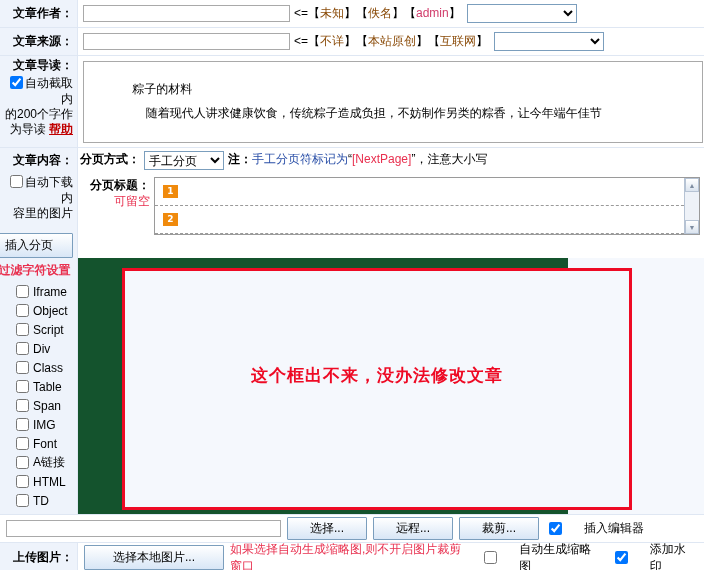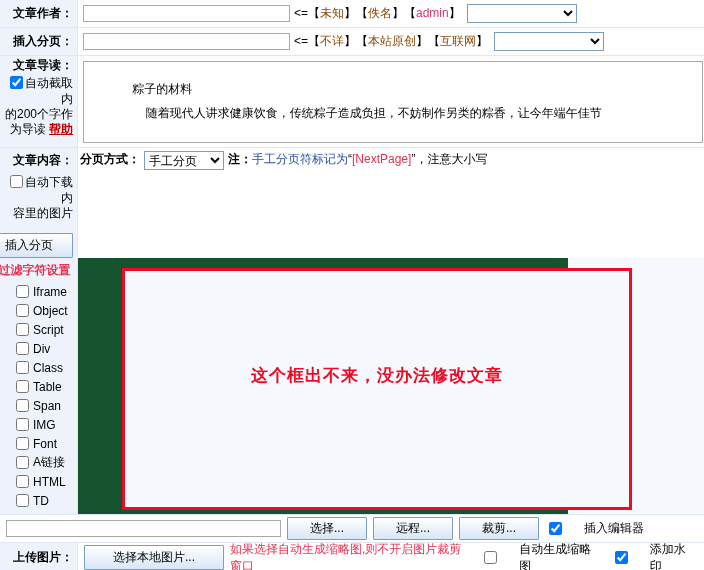--- a/index.html
+++ b/index.html
@@ -136,21 +136,21 @@
       <span class="linkset">
         <span>&lt;=</span><span class="brk">【<span class="bk-brown">未知</span>】</span><span class="brk">【<span class="bk-brown">佚名</span>】</span><span class="brk">【<span class="bk-red">admin</span>】</span>
       </span>
       <select class="sel" style="width:110px;margin-left:6px">
         <option></option>
       </select>
     </div>
   </div>
 
   <div class="row" id="row-source">
-    <div class="lbl">插入分页：</div>
+    <div class="lbl">文章来源：</div>
     <div class="fld">
       <input class="txt" style="width: 207px;" type="text" value="">
       <span class="linkset">
         <span>&lt;=</span><span class="brk">【<span class="bk-brown">不详</span>】</span><span class="brk">【<span class="bk-brown">本站原创</span>】</span><span class="brk">【<span class="bk-brown">互联网</span>】</span>
       </span>
       <select class="sel" style="width:110px;margin-left:6px">
         <option></option>
       </select>
     </div>
   </div>
@@ -190,20 +190,40 @@
       <div class="pagerow">
         <span class="k">分页方式：</span>
         <select class="sel" style="width:80px">
           <option>手工分页</option>
         </select>
         <span class="note">
           <span>注：</span><span class="blue">手工分页符标记为</span><span class="blk">“</span><span class="red">[NextPage]</span><span class="blk">”</span><span class="blk">，注意大小写</span>
         </span>
       </div>
 
+      <div class="ptitle-wrap">
+        <div class="ptitle-lab">
+          <span>分页标题：</span>
+          <span class="opt">可留空</span>
+        </div>
+        <div class="ptitle-box">
+          <div class="ptline">
+            <span class="num">1</span>
+            <input class="ptinput" type="text" value="" style="">
+          </div>
+          <div class="ptline">
+            <span class="num">2</span>
+            <input class="ptinput" type="text" value="" style="">
+          </div>
+          <div class="sbar">
+            <div class="sbtn">▲</div>
+            <div class="sbtn bot">▼</div>
+          </div>
+        </div>
+      </div>
     </div>
   </div>
 
   <div class="midzone">
     <div class="filters">
       <div class="fhead">过滤字符设置</div>
       <label class="fitem">
           <input type="checkbox" style="">
           <span>Iframe</span>
         </label>

